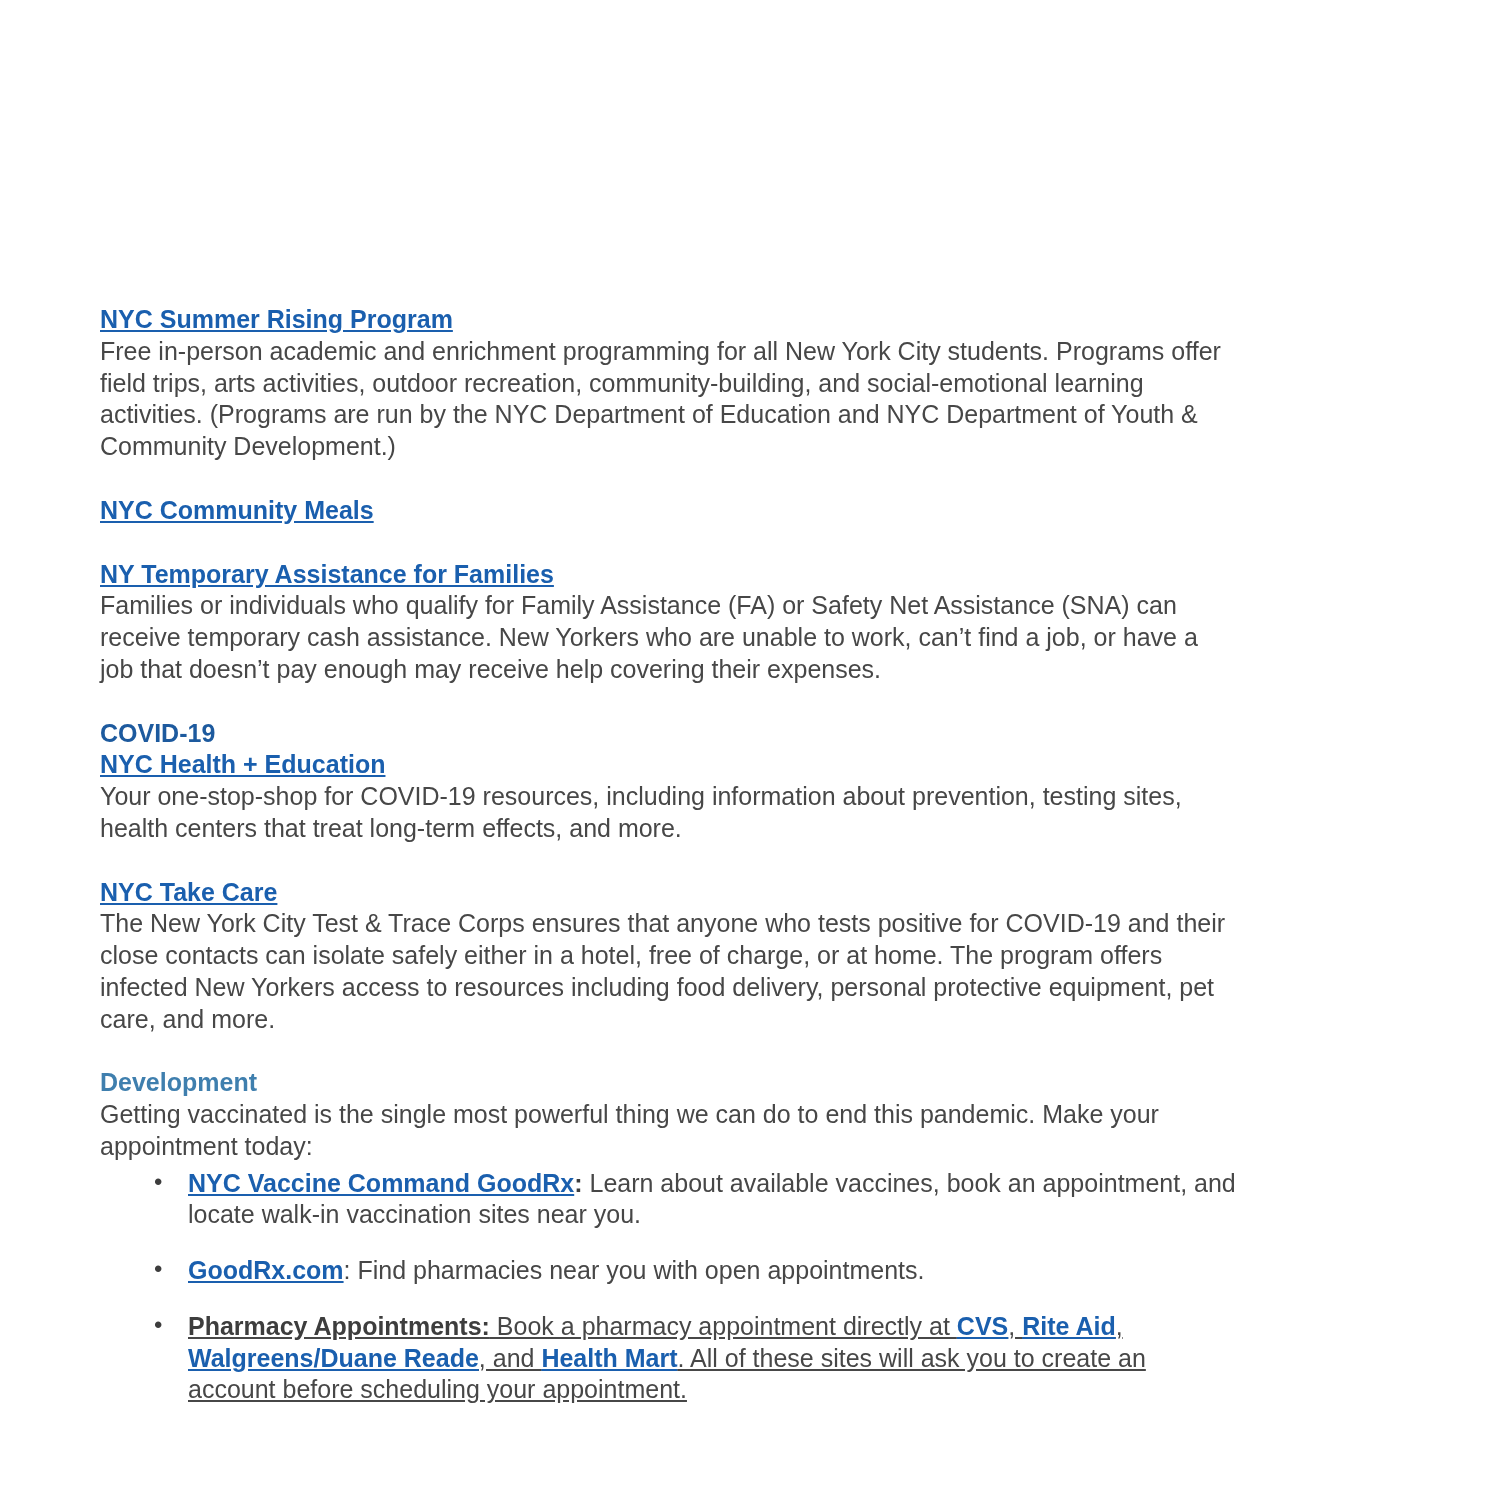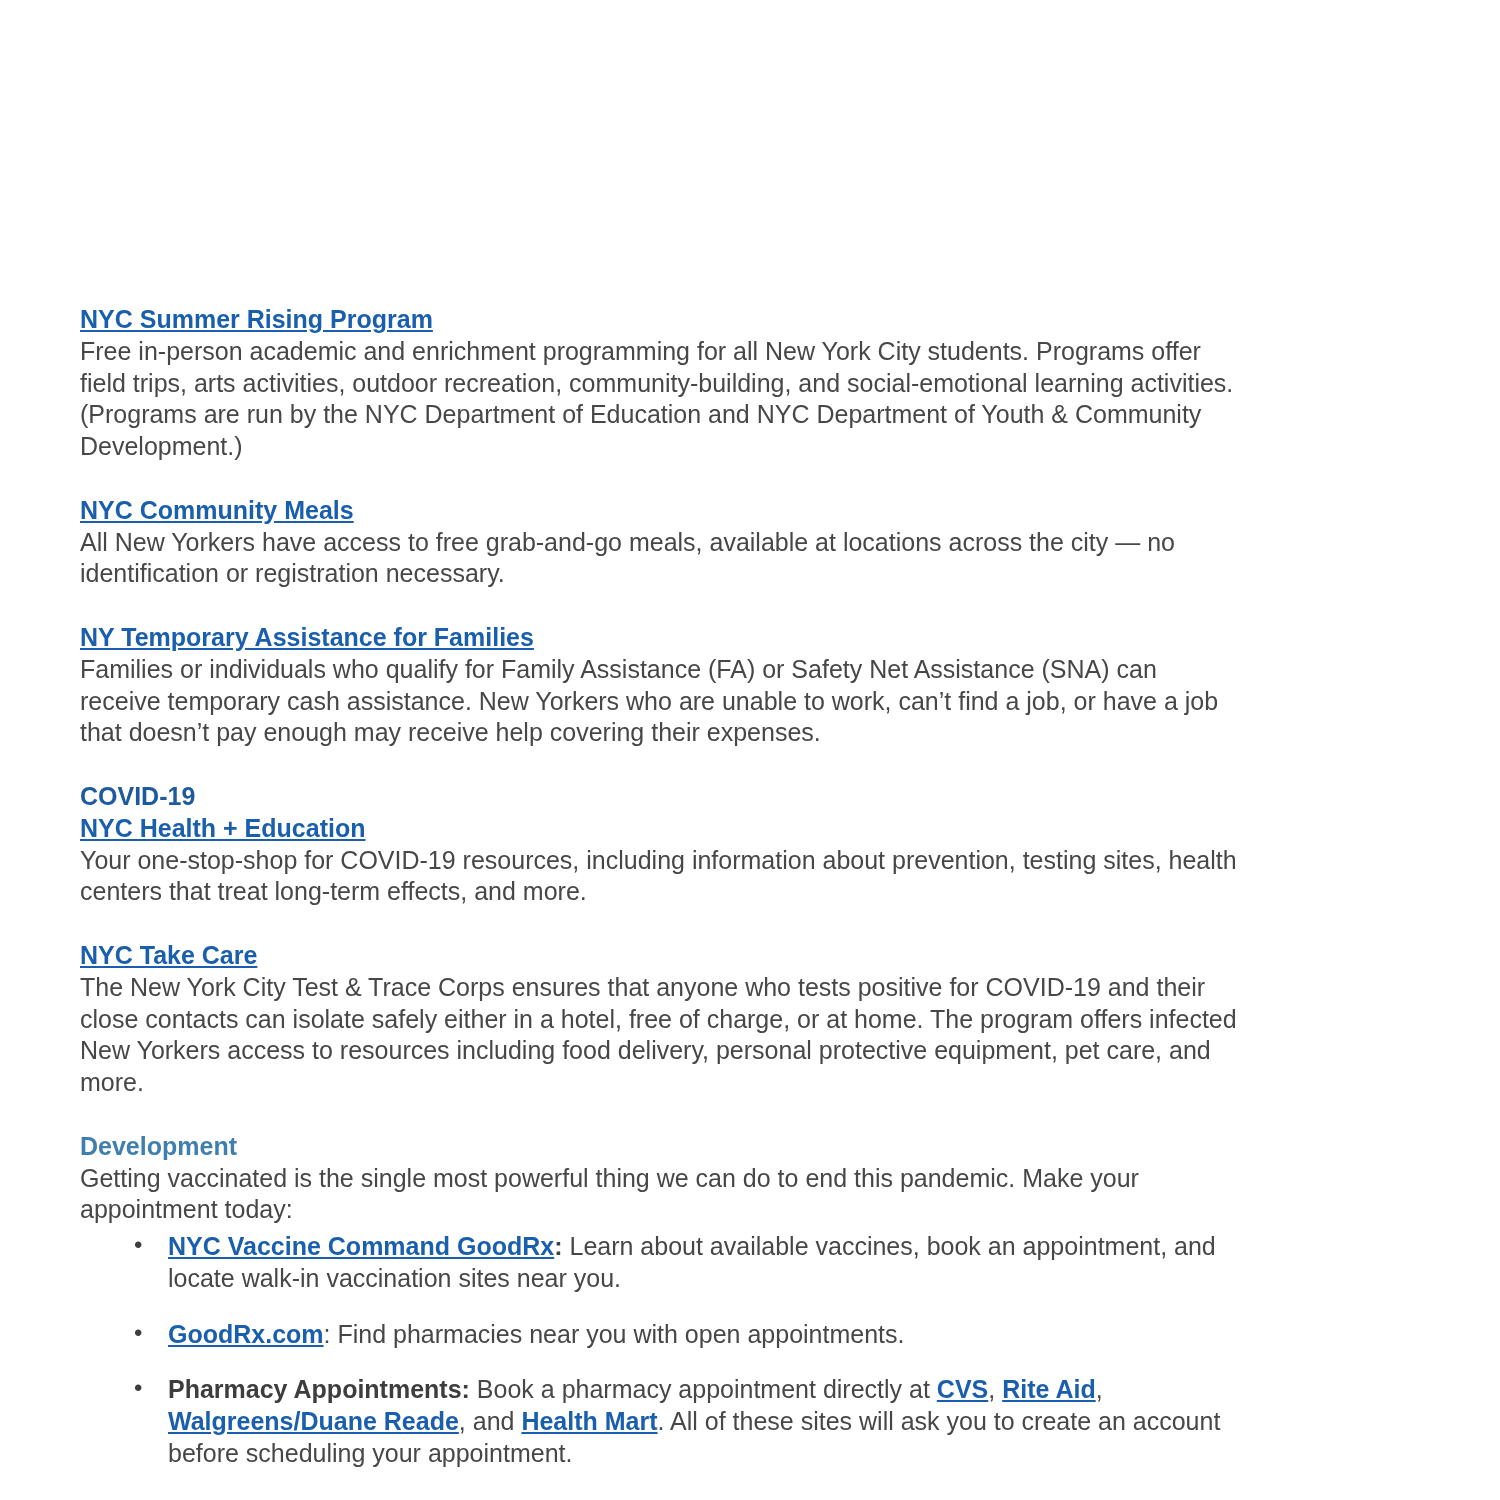--- a/index.html
+++ b/index.html
@@ -8,56 +8,55 @@
     --link-color:#1a5fae;
     --heading-color:#1d5a9e;
     --subheading-color:#3f7fae;
   }
   html,body{margin:0;padding:0;background:var(--page-bg);}
   .page{
     position:relative;
     width:1404px;height:1500px;
     background:var(--page-bg);
     box-sizing:border-box;
-    padding:304px 167px 30px 80px;
+    padding:304px 167px 30px 100px;
     font-family:"Liberation Sans","DejaVu Sans",sans-serif;
     font-size:25px;
     line-height:1.27;
     color:var(--body-text);
     overflow:hidden;
   }
   .block{margin:0 0 32px 0;}
   p{margin:0;}
   .h-link{color:var(--link-color);font-weight:700;text-decoration:underline;cursor:pointer;}
   .h-plain{color:var(--heading-color);font-weight:700;}
   .h-sub{color:var(--subheading-color);font-weight:700;}
   a.inline{color:var(--link-color);font-weight:700;text-decoration:underline;cursor:pointer;}
   .bold{font-weight:700;color:#3d3d3d;}
   ul.bullets{list-style:none;margin:5px 0 0 0;padding:0 0 0 88px;}
   ul.bullets li{position:relative;margin:0 0 24px 0;}
-  ul.bullets li:last-child{margin-bottom:16px;}
+  ul.bullets li:last-child{margin-bottom:16px;text-decoration:underline;}
   ul.bullets li::before{
     content:"\2022";
     position:absolute;left:-34px;top:-1px;
     color:#3d3d3d;font-size:24px;
   }
 </style>
 </head>
 <body>
 
 <div class="page">
 
   <div class="block">
     <p><a class="h-link" href="#">NYC Summer Rising Program</a></p>
     <p>Free in-person academic and enrichment programming for all New York City students. Programs offer field trips, arts activities, outdoor recreation, community-building, and social-emotional learning activities. (Programs are run by the NYC Department of Education and NYC Department of Youth &amp; Community Development.)</p>
   </div>
 
   <div class="block">
     <p><a class="h-link" href="#">NYC Community Meals</a></p>
-    <p>All New Yorkers have access to free grab-and-go meals, available at locations across the city — no identification or registration necessary.</p>
   </div>
 
   <div class="block">
     <p><a class="h-link" href="#">NY Temporary Assistance for Families</a></p>
     <p>Families or individuals who qualify for Family Assistance (FA) or Safety Net Assistance (SNA) can receive temporary cash assistance. New Yorkers who are unable to work, can’t find a job, or have a job that doesn’t pay enough may receive help covering their expenses.</p>
   </div>
 
   <div class="block">
     <p class="h-plain">COVID-19</p>
     <p><a class="h-link" href="#">NYC Health + Education</a></p>

